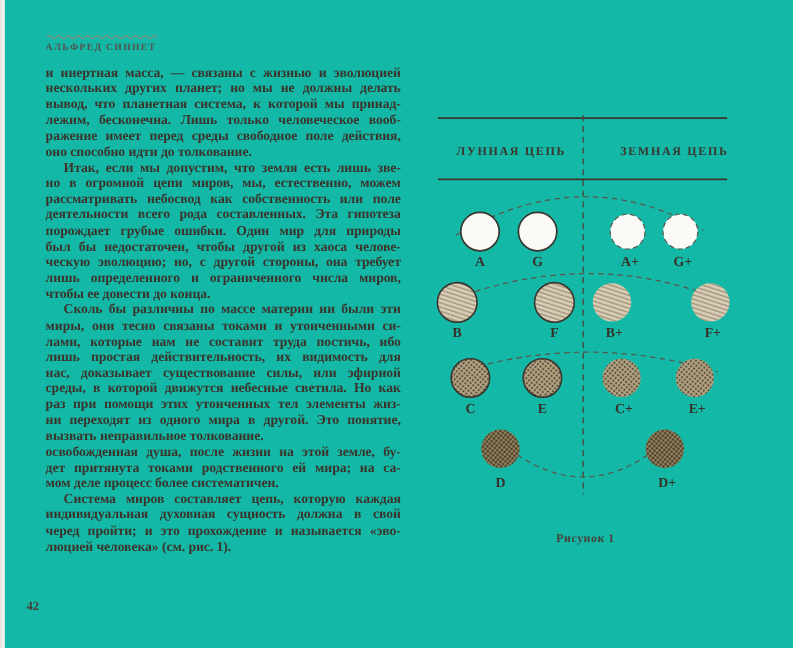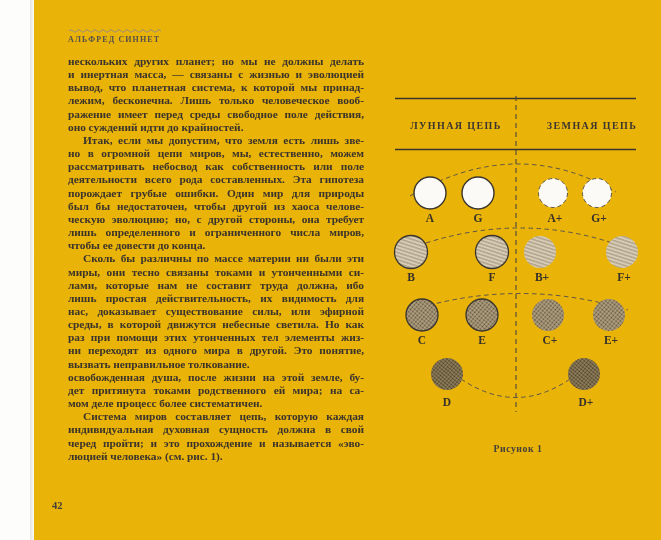--- a/index.html
+++ b/index.html
@@ -1,21 +1,21 @@
 <!DOCTYPE html>
 <html><head>
 <meta charset="utf-8">
 <style>
   html,body{margin:0;padding:0;}
   body{
     width:661px;height:540px;position:relative;overflow:hidden;
     background:#fdfdfc;
     font-family:"Liberation Serif", serif;
   }
-  .page{position:absolute;inset:0;background:#eab308;margin-left:30px;}
+  .page{position:absolute;inset:0;background:#14b8a6;}
   .page-edge-left{position:absolute;left:0;top:0;width:4px;height:100%;
     background:linear-gradient(to right,#e4e3e0,#fbfaf7);}
   .running-head-wrap{position:absolute;left:38px;top:27px;}
   .squiggle{display:block;}
   .running-head{
     margin-top:2px;font-size:8px;font-weight:600;letter-spacing:1.1px;
     color:#55504b;white-space:nowrap;
   }
   .body-text{
     position:absolute;left:38px;top:55px;width:296px;
@@ -46,42 +46,42 @@
 
   <div class="running-head-wrap">
     <svg class="squiggle" width="96" height="6">
       <path d="M1,4 q2,-2.6 4,0 t4,0 t4,0 t4,0 t4,0 t4,0 t4,0 t4,0 t4,0 t4,0 t4,0 t4,0 t4,0 t4,0 t4,0 t4,0 t4,0 t4,0 t4,0 t4,0 t4,0 t4,0 t4,0" stroke="#918c84" stroke-width="0.9" fill="none"></path>
     </svg>
     <div class="running-head">АЛЬФРЕД СИННЕТ</div>
   </div>
 
   <div class="body-text">
       <div>
+        <div class="tline">и инертная масса, — связаны с жизнью и эволюцией</div>
         <div class="tline">нескольких других планет; но мы не должны делать</div>
-        <div class="tline">и инертная масса, — связаны с жизнью и эволюцией</div>
         <div class="tline">вывод, что планетная система, к которой мы принад-</div>
         <div class="tline">лежим, бесконечна. Лишь только человеческое вооб-</div>
         <div class="tline">ражение имеет перед среды свободное поле действия,</div>
-        <div class="tline last">оно суждений идти до крайностей.</div>
+        <div class="tline last">оно способно идти до толкование.</div>
       </div>
       <div>
         <div class="tline first-indent">Итак, если мы допустим, что земля есть лишь зве-</div>
         <div class="tline">но в огромной цепи миров, мы, естественно, можем</div>
         <div class="tline">рассматривать небосвод как собственность или поле</div>
         <div class="tline">деятельности всего рода составленных. Эта гипотеза</div>
         <div class="tline">порождает грубые ошибки. Один мир для природы</div>
         <div class="tline">был бы недостаточен, чтобы другой из хаоса челове-</div>
         <div class="tline">ческую эволюцию; но, с другой стороны, она требует</div>
         <div class="tline">лишь определенного и ограниченного числа миров,</div>
         <div class="tline last">чтобы ее довести до конца.</div>
       </div>
       <div>
         <div class="tline first-indent">Сколь бы различны по массе материи ни были эти</div>
         <div class="tline">миры, они тесно связаны токами и утонченными си-</div>
-        <div class="tline">лами, которые нам не составит труда должна, ибо</div>
+        <div class="tline">лами, которые нам не составит труда постичь, ибо</div>
         <div class="tline">лишь простая действительность, их видимость для</div>
         <div class="tline">нас, доказывает существование силы, или эфирной</div>
         <div class="tline">среды, в которой движутся небесные светила. Но как</div>
         <div class="tline">раз при помощи этих утонченных тел элементы жиз-</div>
         <div class="tline">ни переходят из одного мира в другой. Это понятие,</div>
         <div class="tline last">вызвать неправильное толкование.</div>
       </div>
       <div>
         <div class="tline">освобожденная душа, после жизни на этой земле, бу-</div>
         <div class="tline">дет притянута токами родственного ей мира; на са-</div>

